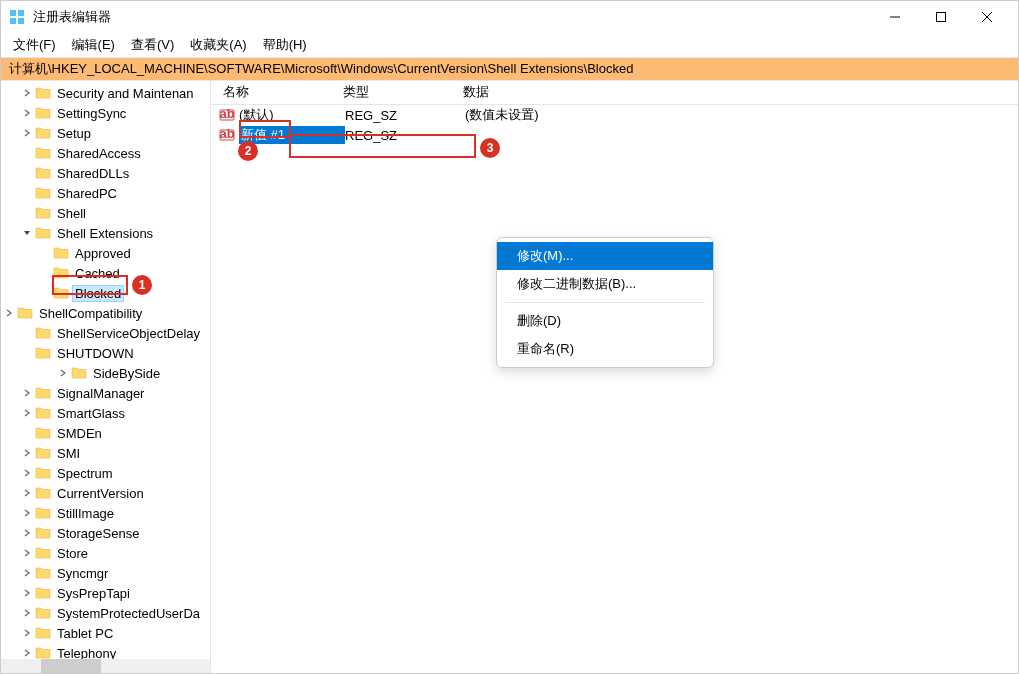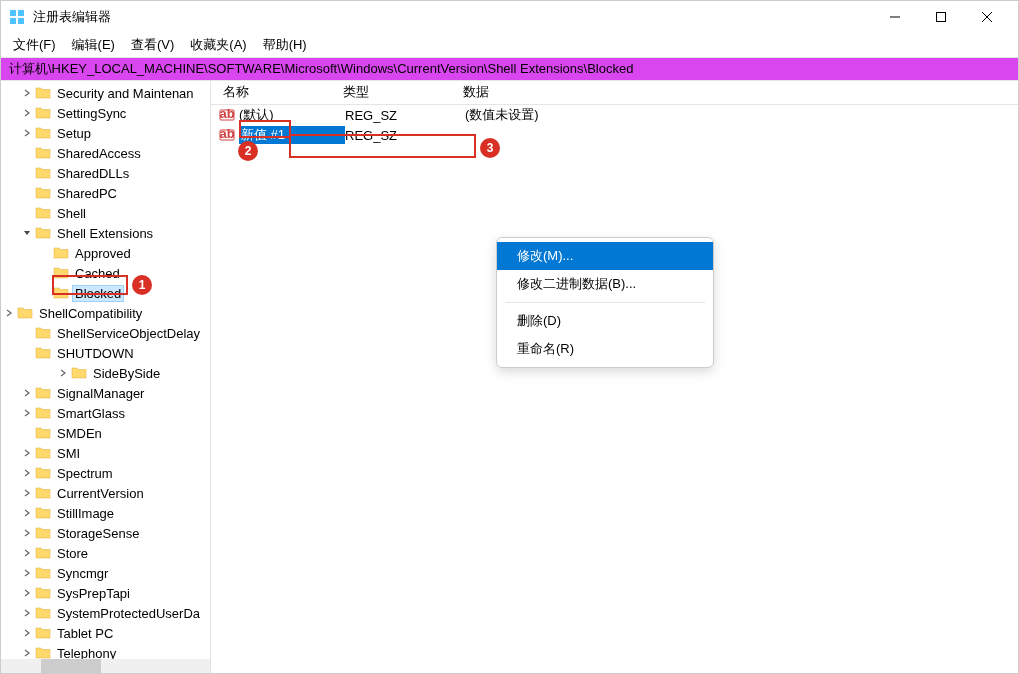--- a/index.html
+++ b/index.html
@@ -5,21 +5,21 @@
 * { margin: 0; padding: 0; box-sizing: border-box; font-family: "Segoe UI", "Microsoft YaHei", sans-serif; font-size: 13px; }
 body { background: #fff; color: #000; overflow: hidden; }
 .window { width: 1019px; height: 674px; display: flex; flex-direction: column; border: 1px solid #ccc; position: relative; }
 .titlebar { height: 32px; display: flex; align-items: center; padding: 0 8px; }
 .titlebar .app-icon { width: 16px; height: 16px; margin-right: 8px; display: inline-flex; }
 .titlebar .title { flex: 1; font-size: 13px; }
 .win-controls { display: flex; }
 .win-btn { width: 46px; height: 32px; display: flex; align-items: center; justify-content: center; cursor: pointer; }
 .menubar { height: 24px; display: flex; align-items: center; padding: 0 6px; gap: 4px; }
 .menubar .menu-item { padding: 2px 6px; cursor: pointer; }
-.addressbar { height: 24px; border-top: 1px solid #e5e5e5; border-bottom: 1px solid #e5e5e5; display: flex; align-items: center; padding: 7px 8px; font-size: 12px; background: #d946ef; }
+.addressbar { height: 24px; border-top: 1px solid #e5e5e5; border-bottom: 1px solid #e5e5e5; display: flex; align-items: center; padding: 7px 8px; font-size: 12px; background: #fdba74; }
 .content { flex: 1; display: flex; overflow: hidden; }
 .tree-pane { width: 210px; border-right: 1px solid #e5e5e5; overflow-y: auto; overflow-x: hidden; position: relative; }
 .tree-list { padding: 2px 0 2px 0; }
 .tree-item { display: flex; align-items: center; height: 20px; padding-left: 0; white-space: nowrap; cursor: pointer; }
 .tree-item.selected .label { background: #cce8ff; outline: 1px solid #99d1ff; }
 .tree-item .expander { width: 16px; text-align: center; color: #555; font-size: 10px; user-select: none; display: inline-flex; justify-content: center; }
 .tree-item .folder-icon { width: 16px; height: 16px; margin-right: 4px; display: inline-flex; align-items: center; }
 .tree-item .label { padding: 0 2px; }
 .tree-pane-scroll-h { height: 14px; background: #f0f0f0; position: sticky; bottom: 0; display: flex; }
 .tree-pane-scroll-h .thumb { width: 60px; height: 100%; background: #cdcdcd; margin-left: 40px; }

